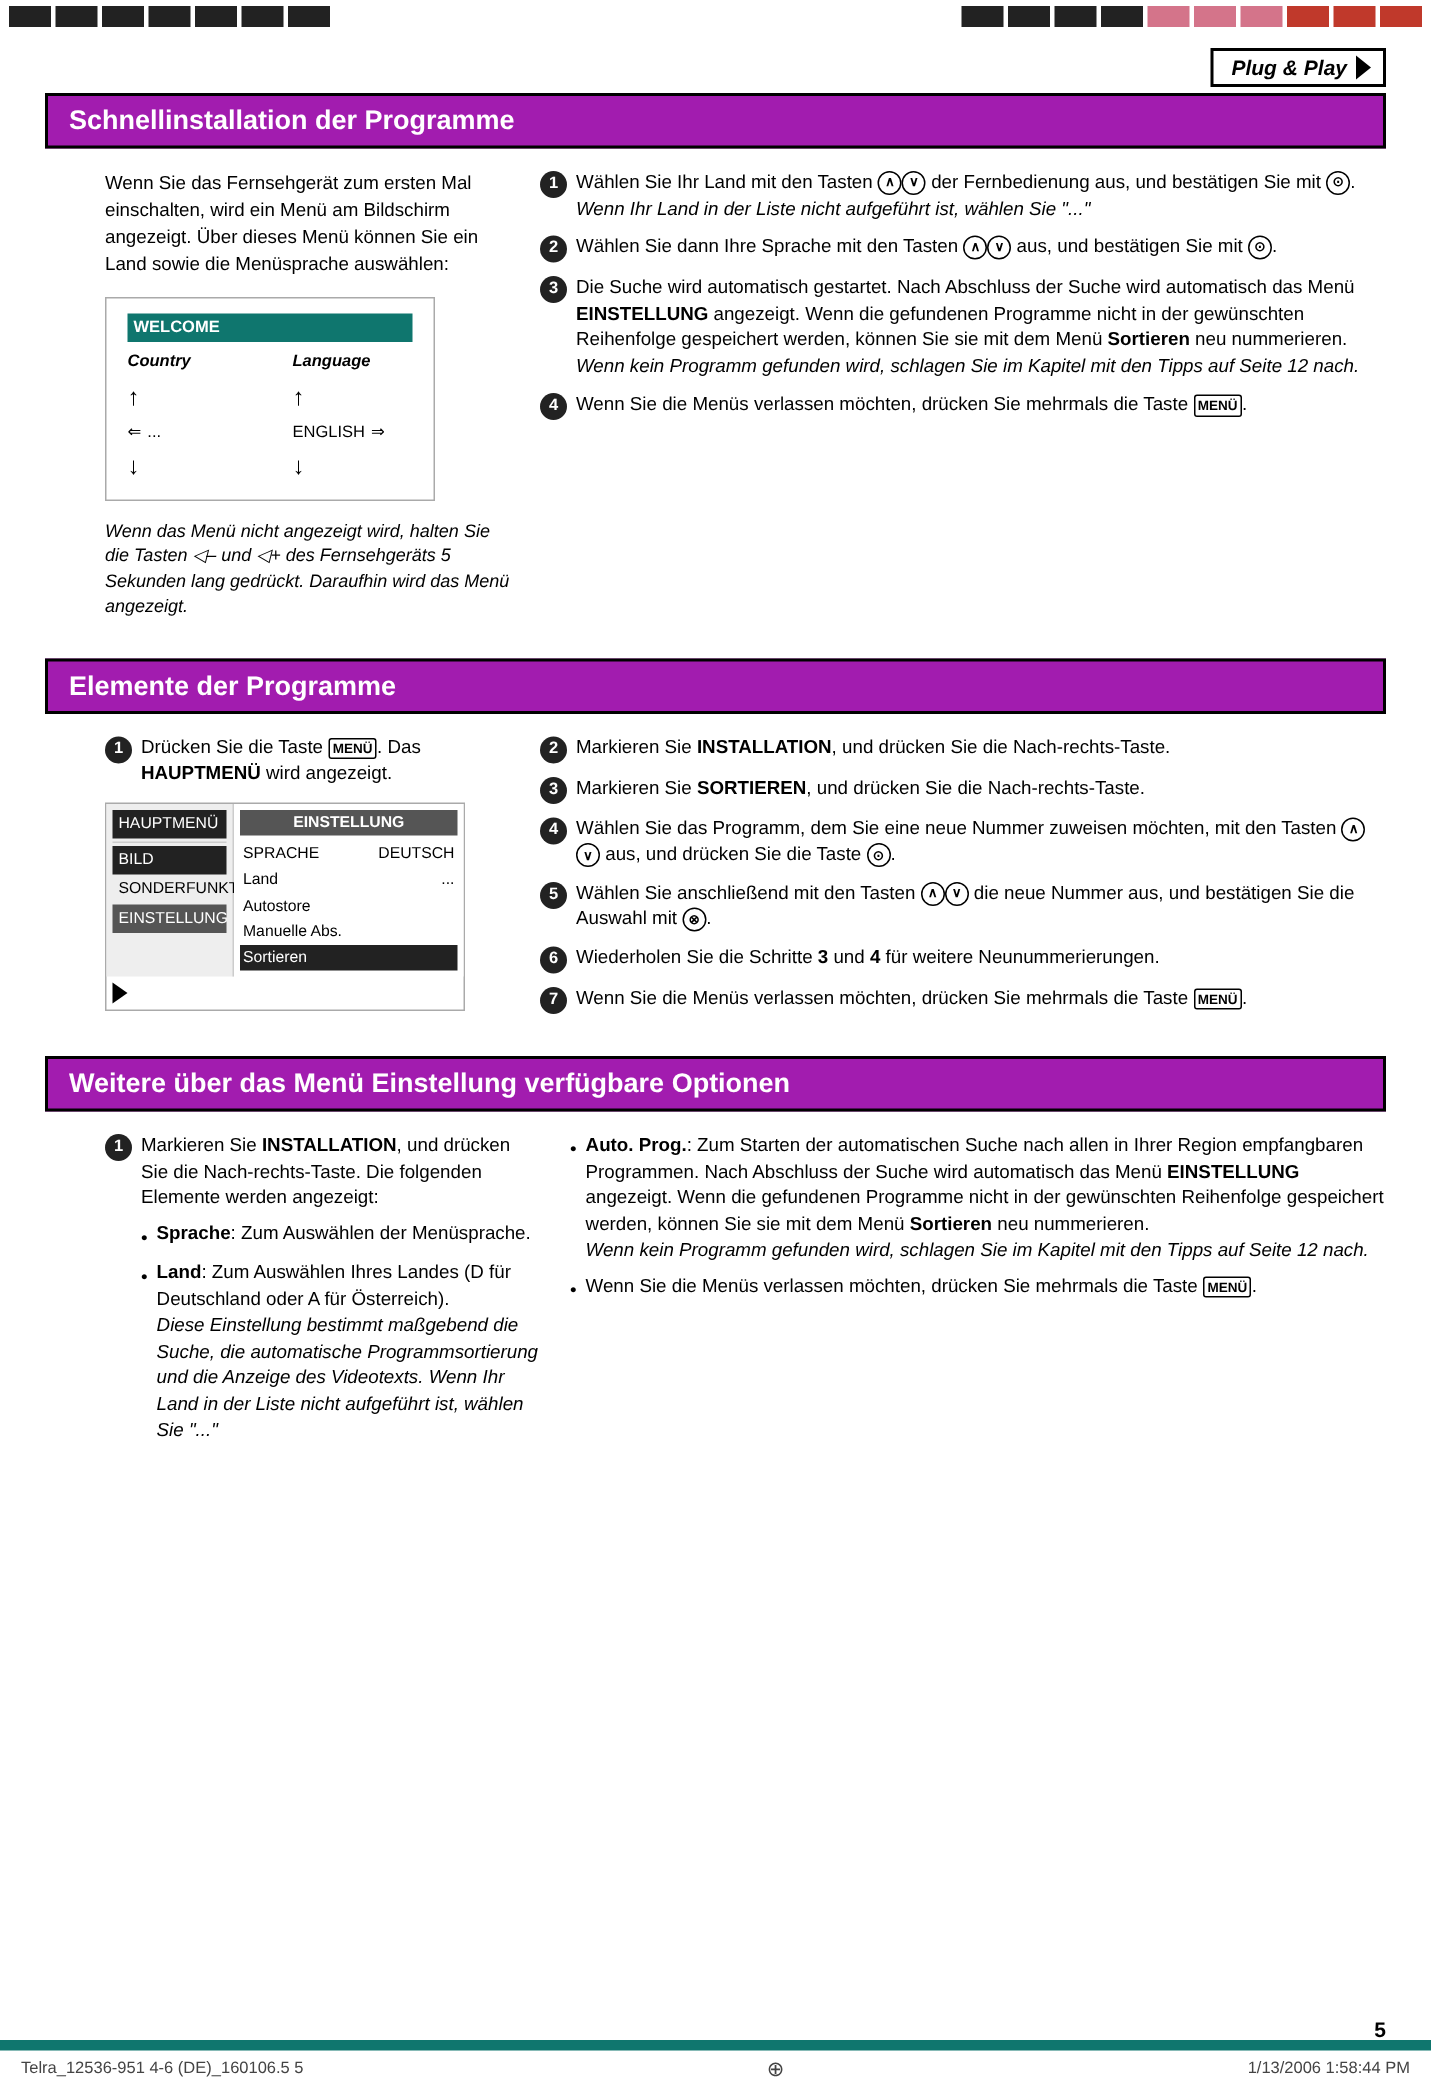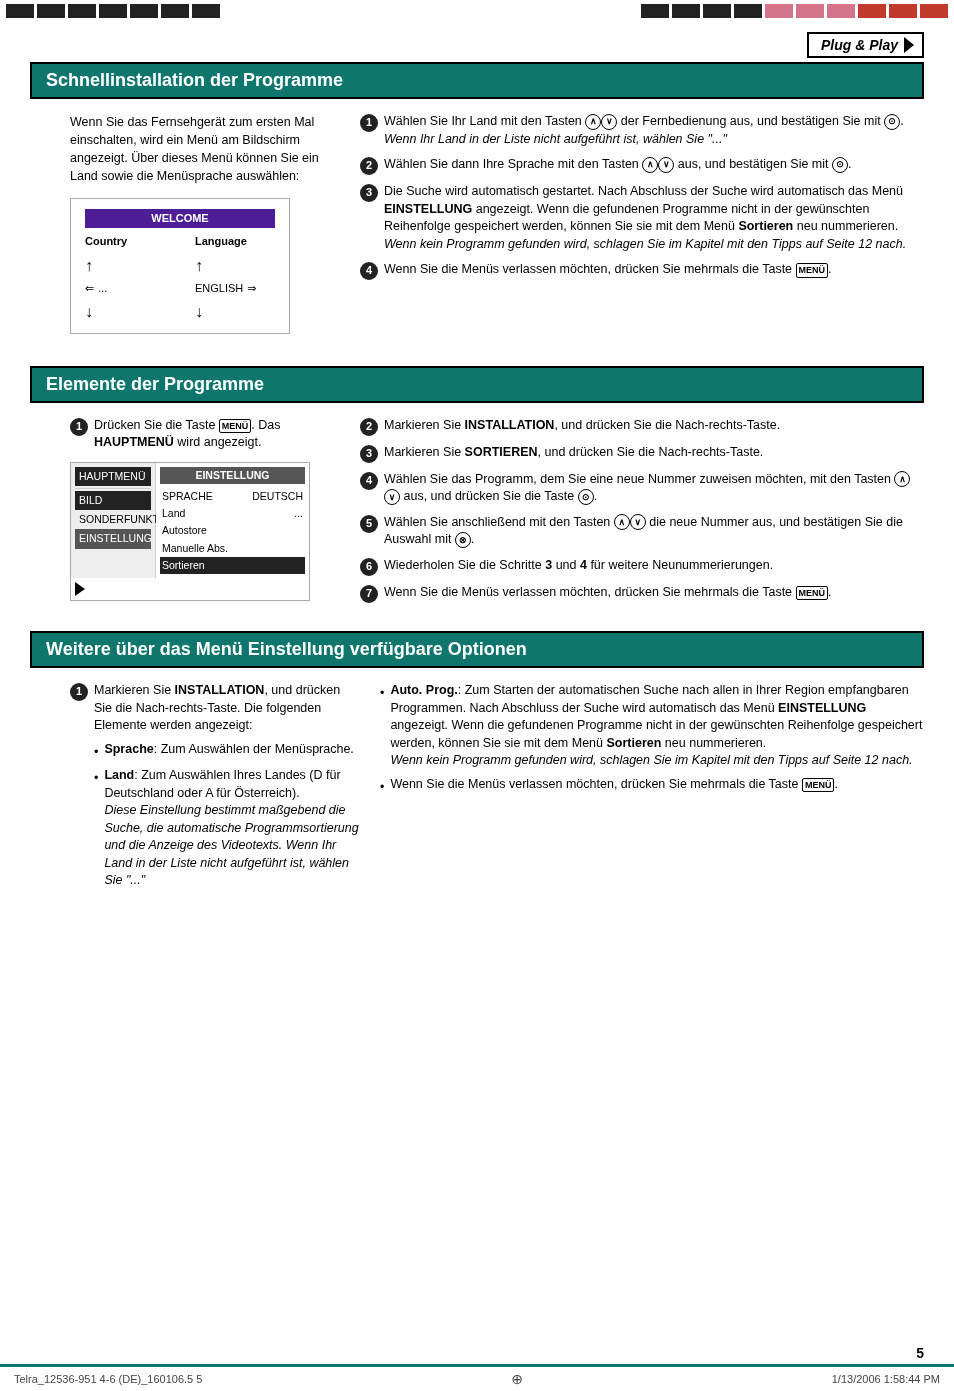--- a/index.html
+++ b/index.html
@@ -67,21 +67,21 @@
     }
 
     
     .main-content {
       padding: 10px 30px 20px 30px;
       margin-top: 30px;
     }
 
     
     .section-header {
-      background: #0f766e;
+      background: #a21caf;
       color: #fff;
       font-size: 18px;
       font-weight: bold;
       padding: 6px 14px;
       margin-bottom: 14px;
       border: 2px solid #000;
     }
 
     
     .two-col {
@@ -103,39 +103,39 @@
 
     
     .welcome-box {
       border: 1px solid #aaa;
       padding: 10px 14px;
       margin: 12px 0;
       width: 220px;
       font-size: 12px;
     }
     .welcome-box .welcome-title {
-      background: #4c1d95;
+      background: #0f766e;
       color: #fff;
-      text-align: center;
       padding: 2px 4px;
       font-weight: bold;
       font-size: 11px;
       margin-bottom: 6px;
     }
     .welcome-box .welcome-cols {
       display: flex;
       gap: 30px;
     }
     .welcome-box .wcol {
       flex: 1;
     }
     .welcome-box .wcol-header {
       font-weight: bold;
       font-size: 11px;
       margin-bottom: 4px;
+      font-style: italic;
     }
     .welcome-box .wcol-arrows {
       display: flex;
       flex-direction: column;
       align-items: flex-start;
       gap: 3px;
       font-size: 16px;
     }
     .welcome-box .wcol-arrows .row-with-text {
       display: flex;
@@ -250,21 +250,21 @@
       border-bottom: 7px solid transparent;
       border-left: 10px solid #000;
     }
 
     
     .bottom-bar {
       position: absolute;
       bottom: 0;
       left: 0;
       right: 0;
-      border-top: 3px solid #0f766e;
+      border-top: 7px solid #0f766e;
       padding: 4px 14px;
       display: flex;
       justify-content: space-between;
       align-items: center;
       font-size: 11px;
       color: #444;
     }
     .bottom-bar-center {
       display: flex;
       align-items: center;
@@ -399,20 +399,23 @@
               <div class="english-row">
                 <span>ENGLISH</span>
                 <span>⇒</span>
               </div>
               <span>↓</span>
             </div>
           </div>
         </div>
       </div>
 
+      <p class="italic-note">
+        Wenn das Menü nicht angezeigt wird, halten Sie die Tasten ◁– und ◁+ des Fernsehgeräts 5 Sekunden lang gedrückt. Daraufhin wird das Menü angezeigt.
+      </p>
     </div>
 
     <div class="col-right">
       <ul class="num-list">
         <li>
           <span class="num-circle">1</span>
           <span>
             Wählen Sie Ihr Land mit den Tasten <span class="circ">∧</span><span class="circ">∨</span> der Fernbedienung aus, und bestätigen Sie mit <span class="circ">⊙</span>.<br>
             <em>Wenn Ihr Land in der Liste nicht aufgeführt ist, wählen Sie "..."</em>
           </span>

